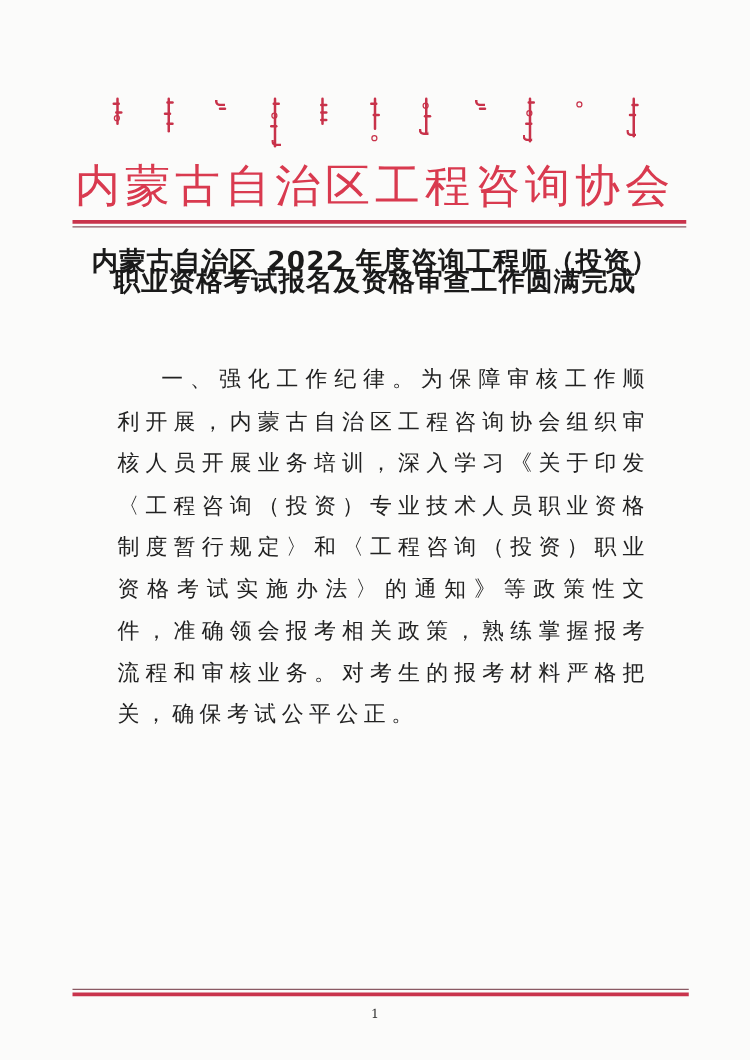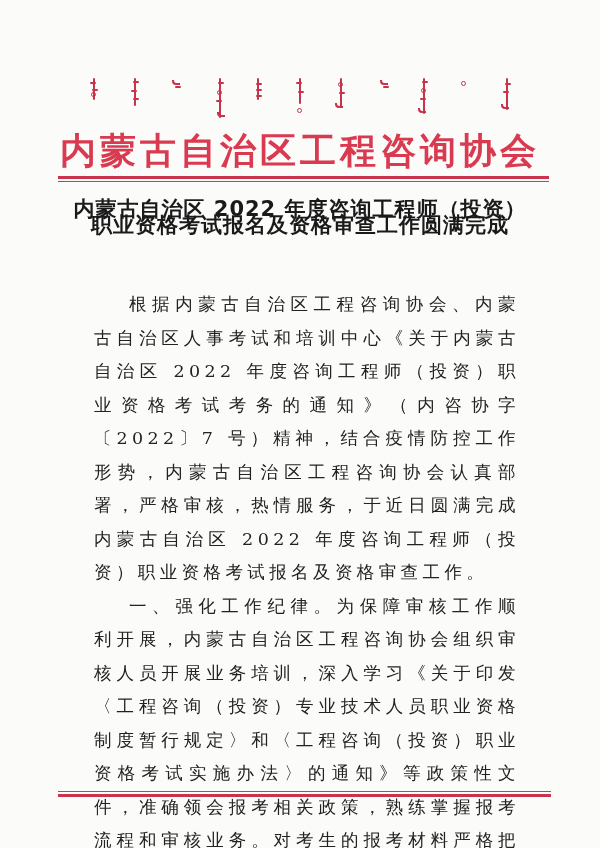--- a/index.html
+++ b/index.html
@@ -9,21 +9,21 @@
     }
     .mongol-row { position: absolute; top: 78px; left: 0; width: 600px; height: 56px; }
     .mongol-word { position: absolute; top: 0; width: 8px; }
     .mongol-word .stem { position: absolute; left: 3px; top: 0; width: 2px; background: #c8324a; border-radius: 1px; }
     .mongol-word .tick { position: absolute; width: 6px; height: 2px; background: #c8324a; border-radius: 1px; }
     .mongol-word .dot { position: absolute; width: 5px; height: 5px; border: 1.5px solid #c8324a; border-radius: 50%; box-sizing: border-box; }
     .mongol-word .hook { position: absolute; width: 8px; height: 5px; border-bottom: 2px solid #c8324a; border-left: 2px solid #c8324a; border-radius: 0 0 0 4px; box-sizing: border-box; }
 
     .org-name {
       position: absolute; top: 128px; left: 0; width: 600px; text-align: center;
-      font-family: "DejaVu Serif", "Liberation Serif", serif; font-size: 36px; font-weight: bold;
+      font-family: "DejaVu Serif", "Liberation Serif", serif; font-size: 36px; font-weight: normal;
       color: #d93a4f; letter-spacing: 4px; line-height: 44px;
     }
     .rule { position: absolute; left: 58px; width: 491px; }
     .rule .thick { height: 3px; background: #c9344c; }
     .rule .thin { height: 1px; background: #8a5a64; }
     .rule .gap { height: 2px; }
     .rule-top { top: 176px; }
     .rule-bottom { top: 791px; left: 58px; width: 493px; }
 
     .title {
@@ -120,21 +120,20 @@
     <div class="thick"></div>
     <div class="gap"></div>
     <div class="thin"></div>
   </div>
 </div>
 
 <div class="title title-1">内蒙古自治区 2022 年度咨询工程师（投资）</div>
 <div class="title title-2">职业资格考试报名及资格审查工作圆满完成</div>
 
 <div class="body">
-  <p>根据内蒙古自治区工程咨询协会、内蒙古自治区人事考试和培训中心《关于内蒙古自治区 2022 年度咨询工程师（投资）职业资格考试考务的通知》（内咨协字〔2022〕7 号）精神，结合疫情防控工作形势，内蒙古自治区工程咨询协会认真部署，严格审核，热情服务，于近日圆满完成内蒙古自治区 2022 年度咨询工程师（投资）职业资格考试报名及资格审查工作。</p>
   <p>一、强化工作纪律。为保障审核工作顺利开展，内蒙古自治区工程咨询协会组织审核人员开展业务培训，深入学习《关于印发〈工程咨询（投资）专业技术人员职业资格制度暂行规定〉和〈工程咨询（投资）职业资格考试实施办法〉的通知》等政策性文件，准确领会报考相关政策，熟练掌握报考流程和审核业务。对考生的报考材料严格把关，确保考试公平公正。</p>
 
 </div>
 
 <div class="rule rule-bottom">
   <div class="thin"></div>
   <div class="gap"></div>
   <div class="thick"></div>
 </div>
 

